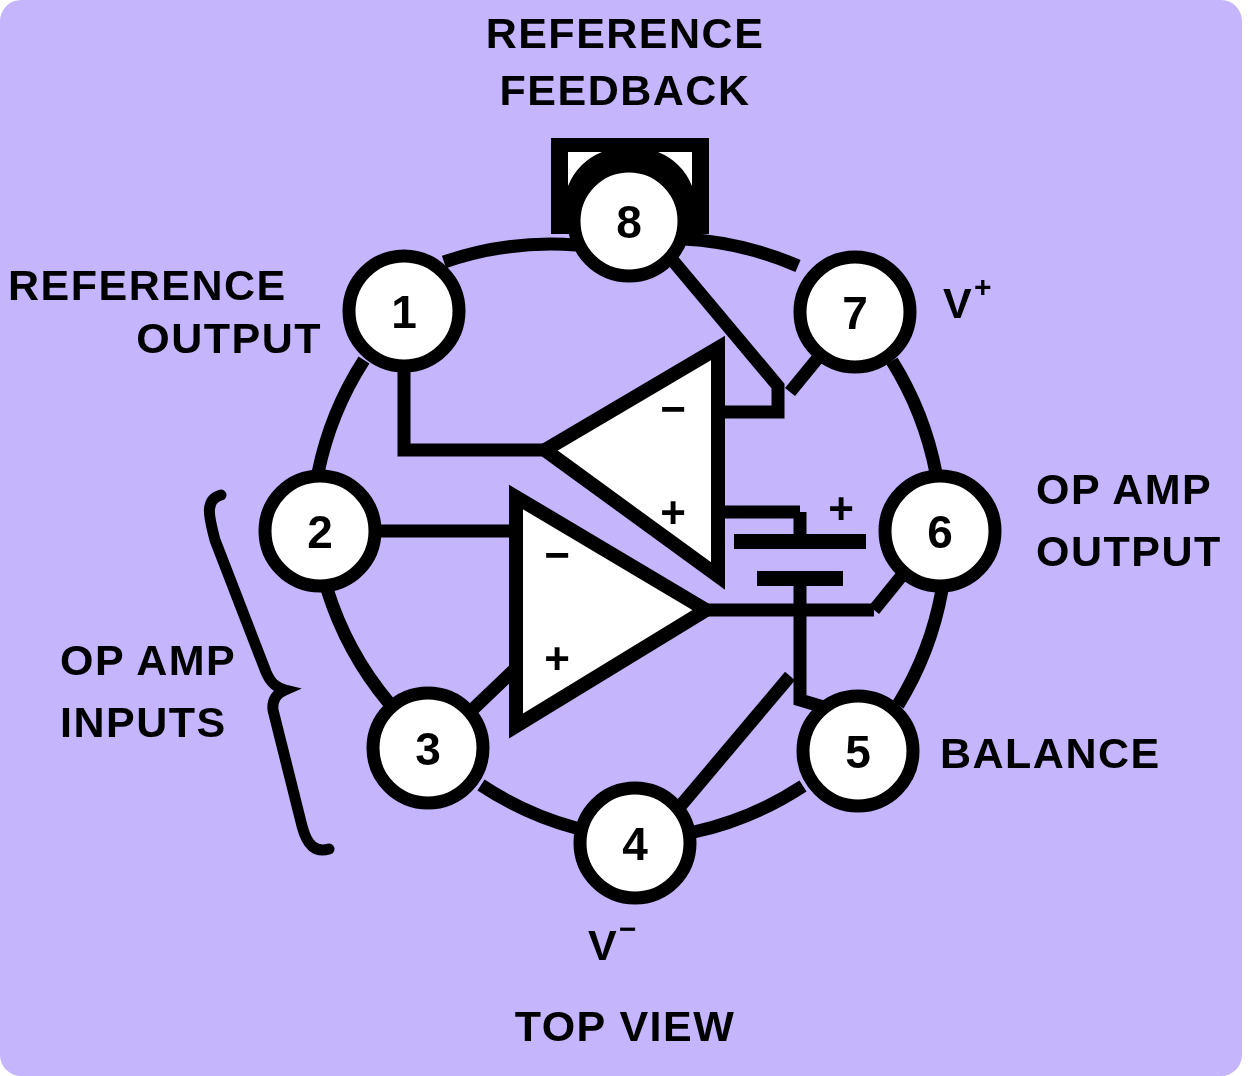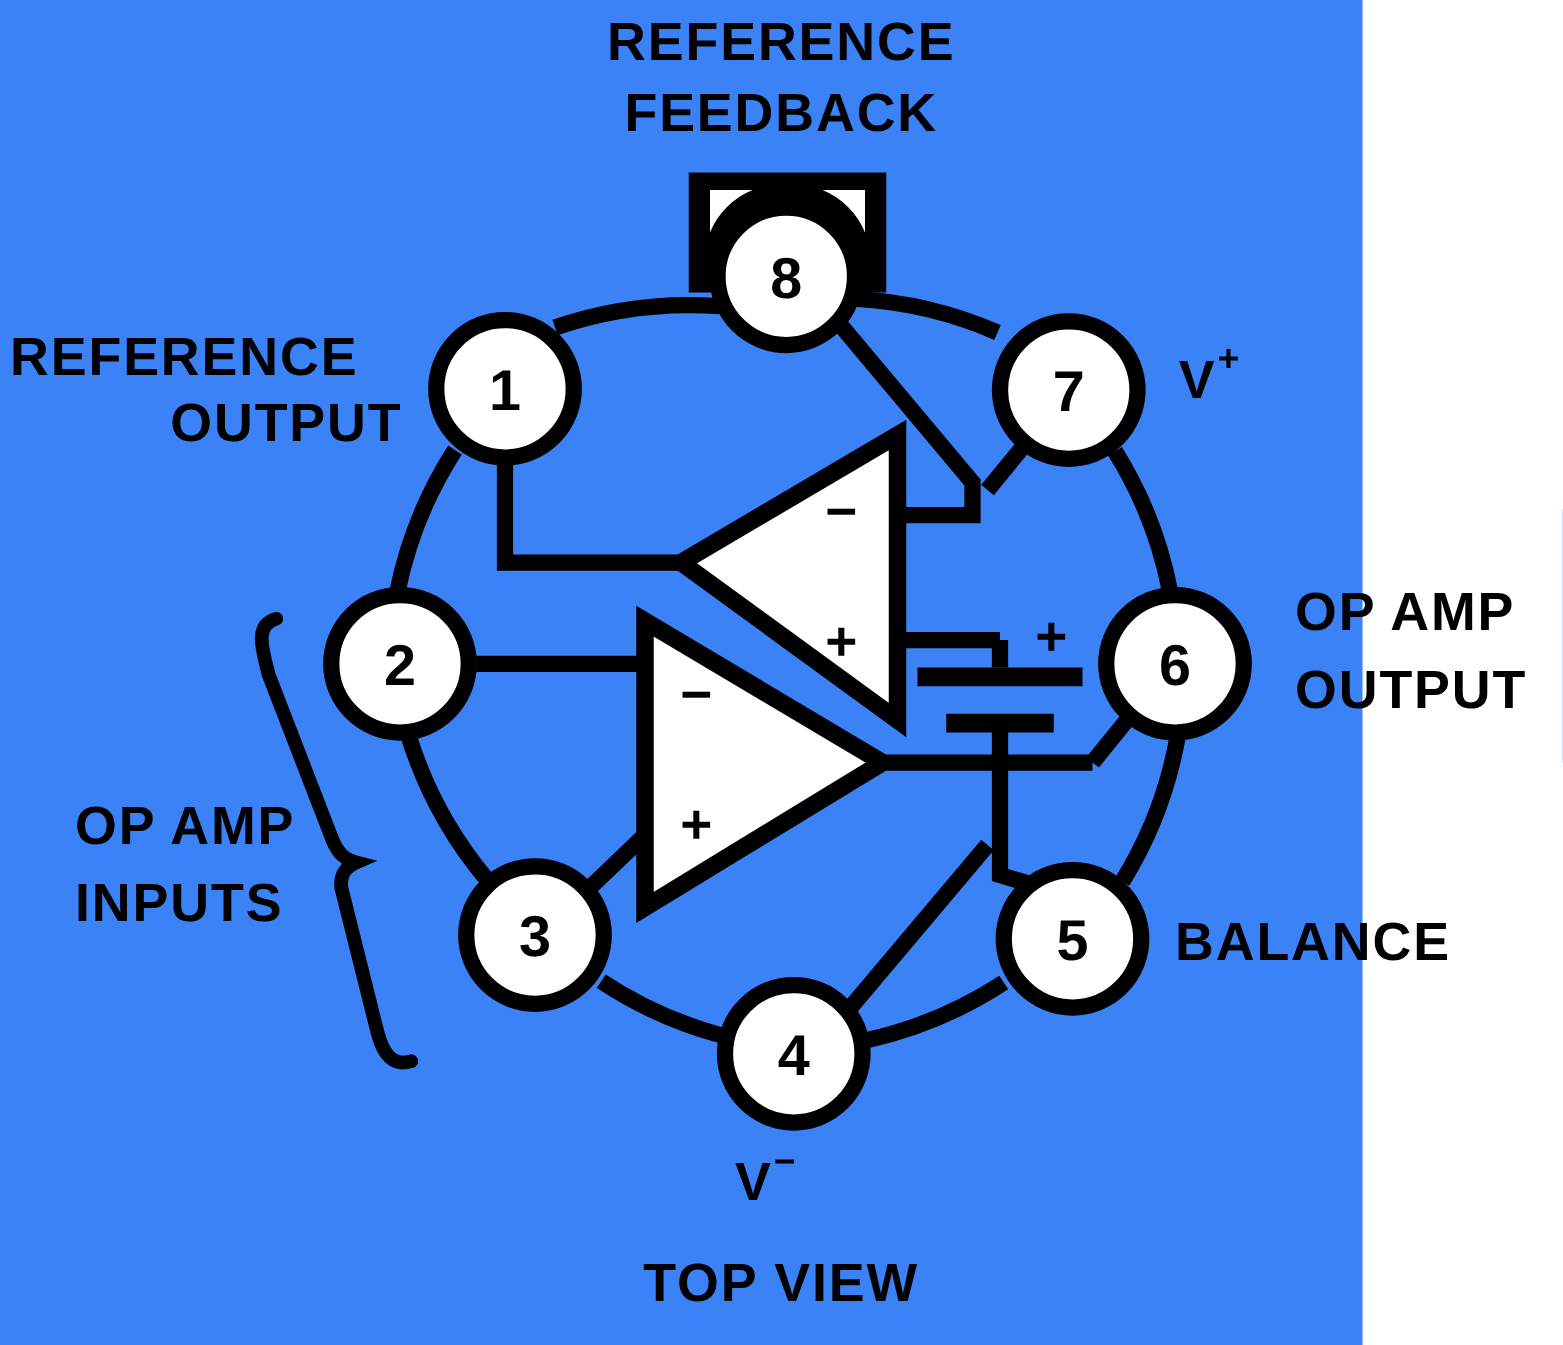--- a/index.html
+++ b/index.html
@@ -8,23 +8,24 @@
     background: #ffffff;
   }
   body {
     width: 1250px;
     height: 1076px;
     font-family: "Liberation Sans", sans-serif;
     overflow: hidden;
   }
   #diagram-root {
     position: relative;
-    width: 1090px;
+    width: 1242px;
     height: 1076px;
-    background: #3b82f6;
+    background: #c4b5fd;
+    border-radius: 21px;
   }
   svg#ic-diagram {
     display: block;
     width: 1250px;
     height: 1076px;
   }
   .wire {
     fill: none;
     stroke: #000000;
     stroke-width: 13;

